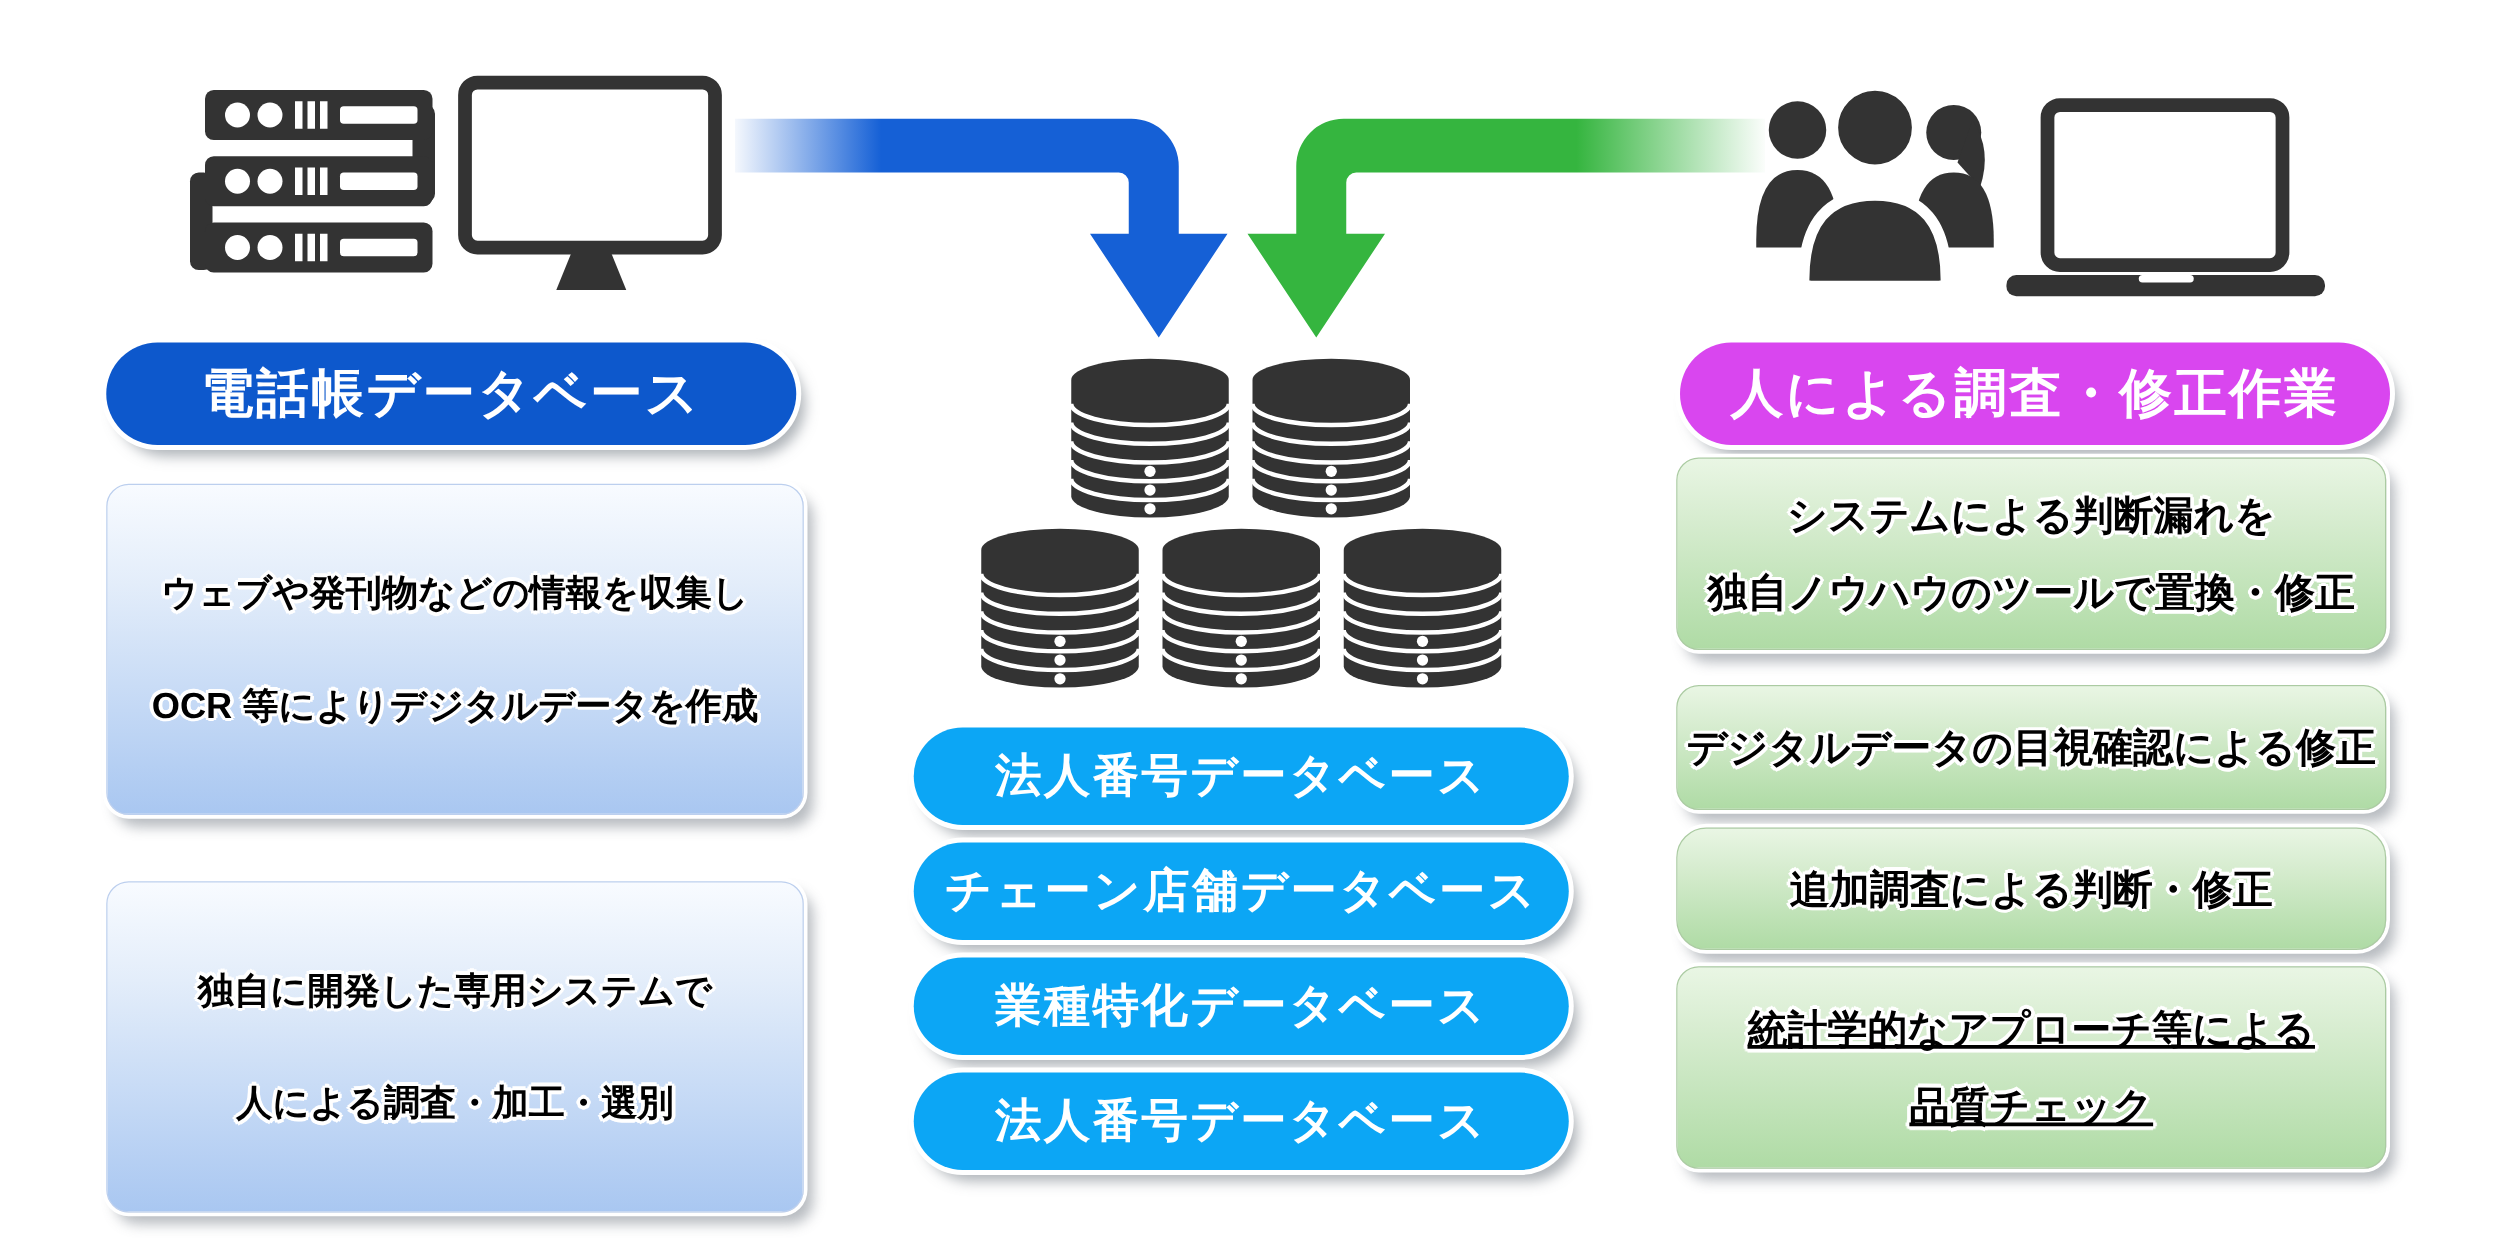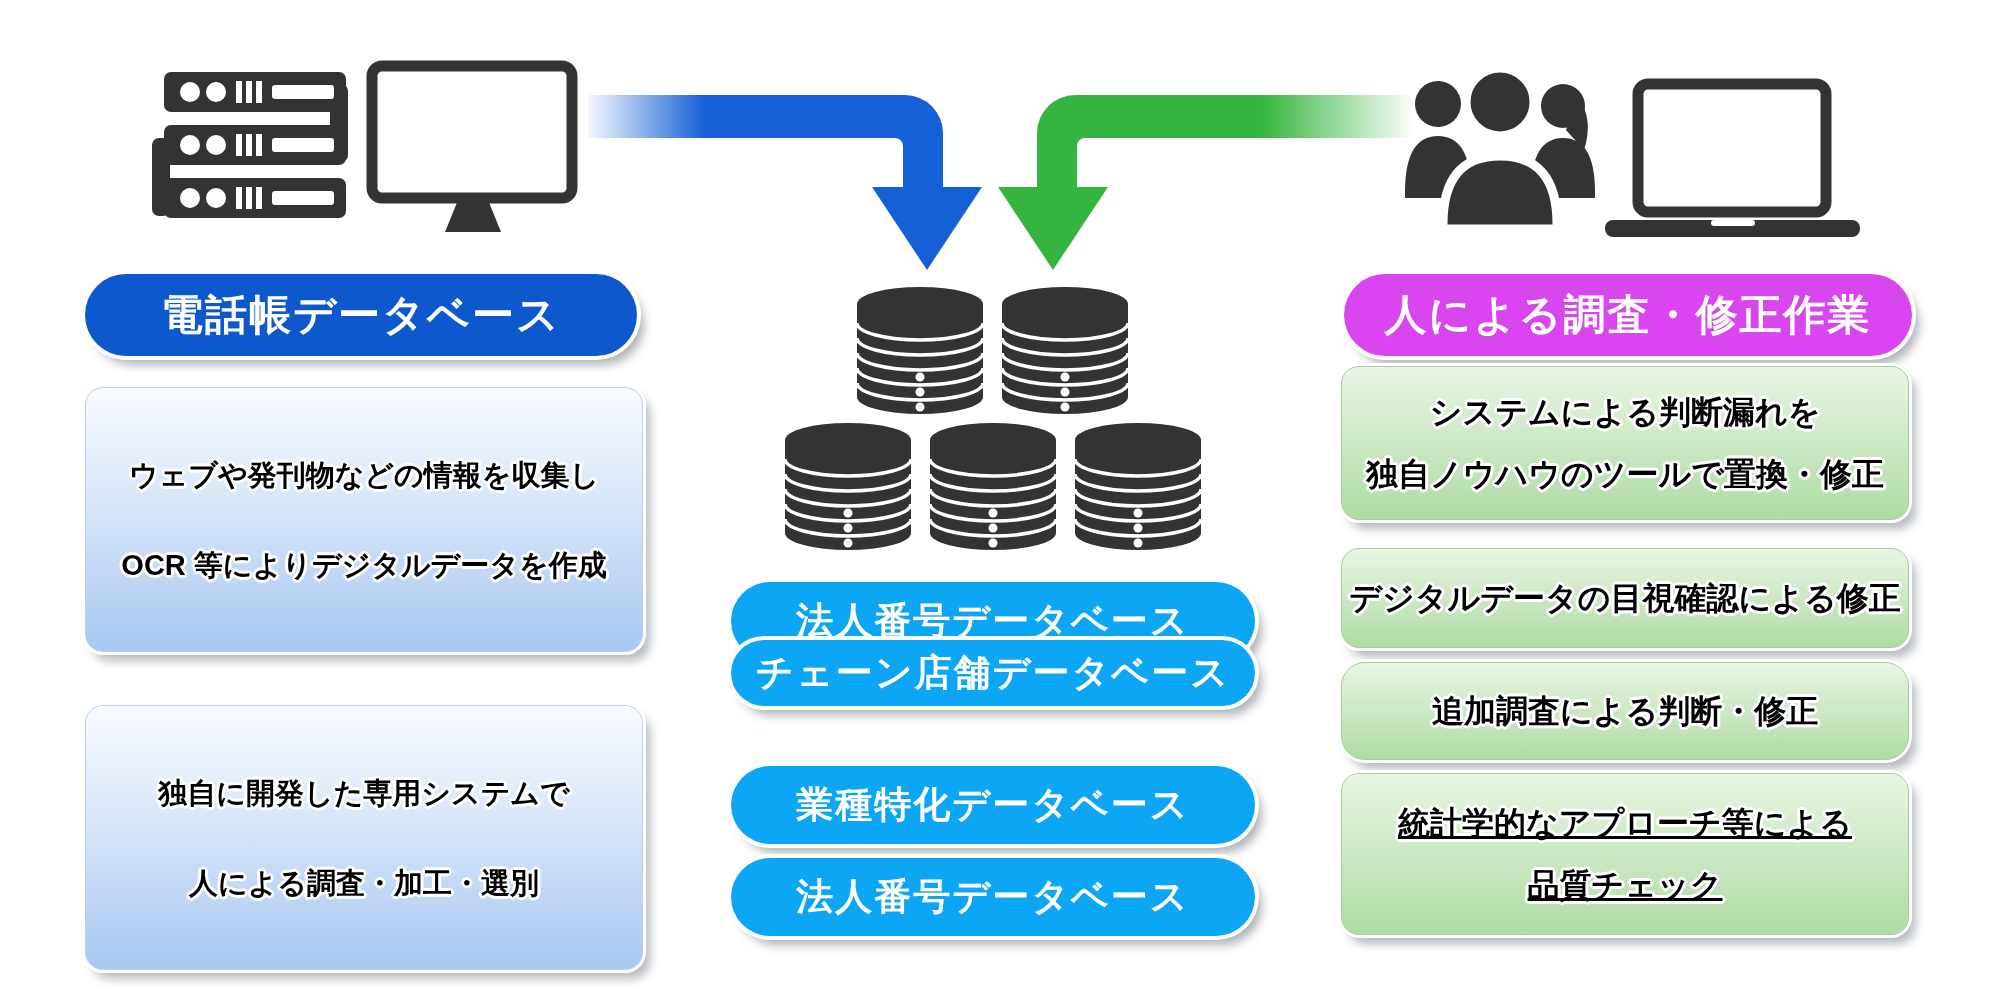--- a/index.html
+++ b/index.html
@@ -170,21 +170,21 @@
   </div>
 
   <div class="abs gbox blue" style="left:85px;top:665px;width:556px;height:263px;margin-top:40px;">
     <div class="outlined bline">独自に開発した専用システムで</div>
     <div class="outlined bline">人による調査・加工・選別</div>
   </div>
 
   <div class="abs db-pill" style="left:731px;top:582px;width:524px;height:78px;">
     <span>法人番号データベース</span>
   </div>
-  <div class="abs db-pill" style="left:731px;top:640px;width:524px;height:66px;">
+  <div class="abs db-pill" style="left:731px;top:674px;width:524px;height:78px;">
     <span>チェーン店舗データベース</span>
   </div>
   <div class="abs db-pill" style="left:731px;top:766px;width:524px;height:78px;">
     <span>業種特化データベース</span>
   </div>
   <div class="abs db-pill" style="left:731px;top:858px;width:524px;height:78px;">
     <span>法人番号データベース</span>
   </div>
 
   <div class="abs header-pill green" style="left:1344px;top:274px;width:568px;height:82px;">

